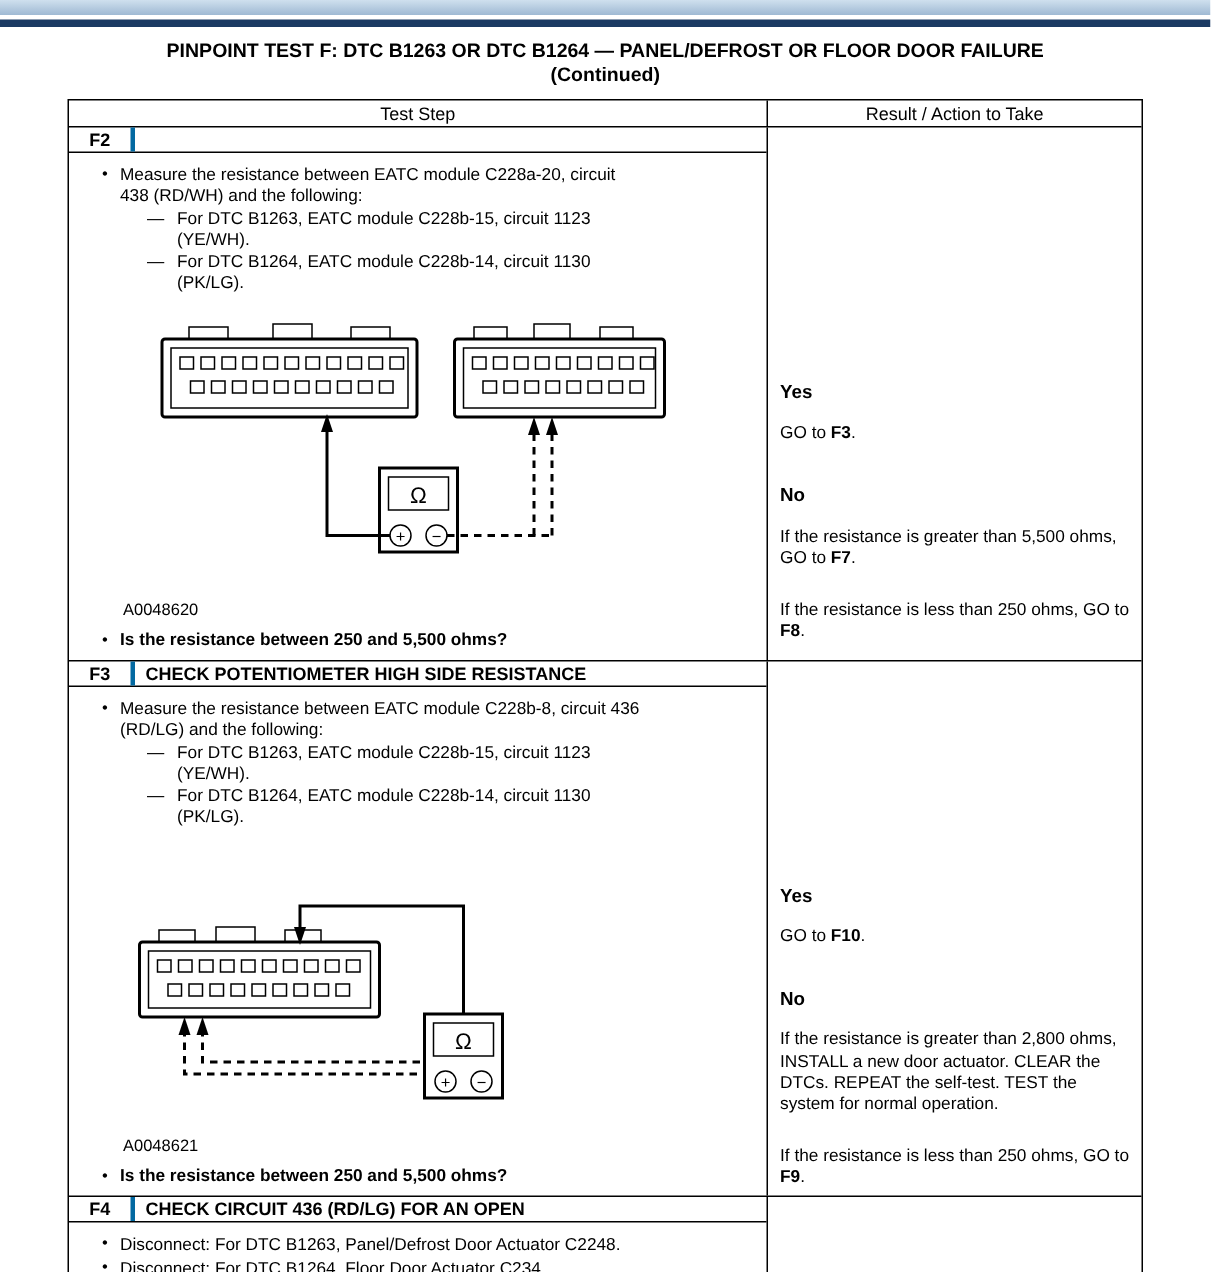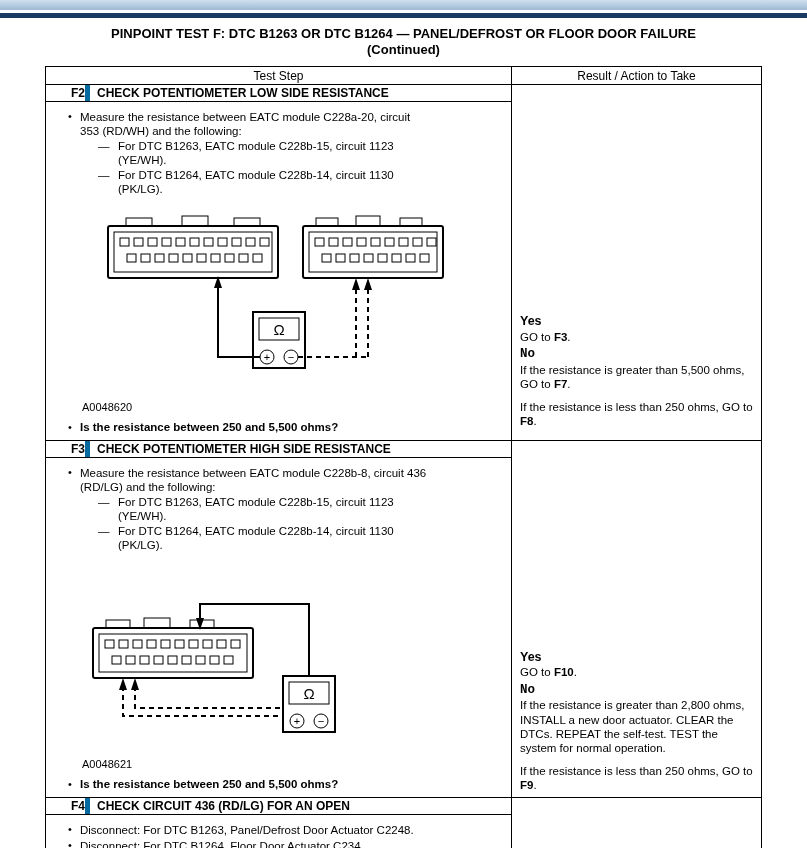--- a/index.html
+++ b/index.html
@@ -26,21 +26,21 @@
   }
   .thead { display: flex; border-bottom: 1px solid #000; }
   .th { font-weight: normal; font-size: 12px; text-align: center; padding: 2px 0 1px; }
   .col-left  { width: 466px; border-right: 1px solid #000; }
   .col-right { flex: 1; }
 
   .trow { display: flex; border-bottom: 1px solid #000; }
   .trow:last-child { border-bottom: none; }
 
   .step-header { display: flex; border-bottom: 1px solid #000; font-weight: bold; font-size: 12px; }
-  .step-id { width: 44px; border-right: 5px solid #0369a1; text-align: right; padding: 1px 0; }
+  .step-id { width: 44px; border-right: 3px solid #0369a1; text-align: center; padding: 1px 0; }
   .step-title { padding: 1px 7px; }
 
   .step-body { padding: 6px 8px 5px 8px; }
 
   .b-item { display: flex; margin: 2px 0 0 14px; line-height: 1.22; }
   .b-dot { width: 12px; flex: none; font-size: 11px; }
   .b-text { width: 352px; }
   .sub-item { display: flex; margin: 1px 0 0 44px; line-height: 1.22; }
   .sub-dash { width: 20px; flex: none; }
   .sub-text { width: 282px; }
@@ -50,24 +50,25 @@
   .fig-label { font-size: 11px; margin: 4px 0 0 28px; }
 
   .question { display: flex; margin: 8px 0 2px 14px; font-weight: bold; }
   .question .b-dot { font-weight: normal; }
 
   .result {
     flex: 1;
     padding: 4px 8px 12px 8px;
     display: flex; flex-direction: column; justify-content: flex-end;
     line-height: 1.25;
+    gap: 12px;
   }
   .result-f3 { padding-bottom: 5px; }
   .res-label { font-weight: bold; font-size: 12.5px; }
-  .res-gap { margin-top: 3px; font-family: Liberation Mono, monospace; }
+  .res-gap { margin-top: 15px; }
   .res-gap-sm { margin-top: 8px; }
 
   svg { display: block; }
   .ln  { stroke: #000; fill: none; }
   .w2  { stroke-width: 2; }
   .w1  { stroke-width: 1; }
   .dash { stroke-dasharray: 5,4; }
   .pinfill { fill: none; stroke: #000; stroke-width: 1; }
   .arrow { fill: #000; stroke: none; }
   .svgtxt { font-family: "Liberation Sans", sans-serif; fill: #000; }
@@ -90,26 +91,25 @@
 
     <div class="thead">
       <div class="col-left th">Test Step</div>
       <div class="col-right th">Result / Action to Take</div>
     </div>
 
     <div class="trow">
       <div class="col-left">
         <div class="step-header">
           <div class="step-id">F2</div>
-          <div class="step-title">CHECK POTENTIOMETER LOW SIDE RESISTANCE</div>
         </div>
         <div class="step-body">
           <div class="b-item">
             <span class="b-dot">•</span>
-            <span class="b-text">Measure the resistance between EATC module C228a-20, circuit 353 (RD/WH) and the following:</span>
+            <span class="b-text">Measure the resistance between EATC module C228a-20, circuit 438 (RD/WH) and the following:</span>
           </div>
           <div class="sub-item">
             <span class="sub-dash">—</span>
             <span class="sub-text">For DTC B1263, EATC module C228b-15, circuit 1123 (YE/WH).</span>
           </div>
           <div class="sub-item">
             <span class="sub-dash">—</span>
             <span class="sub-text">For DTC B1264, EATC module C228b-14, circuit 1130 (PK/LG).</span>
           </div>
 

